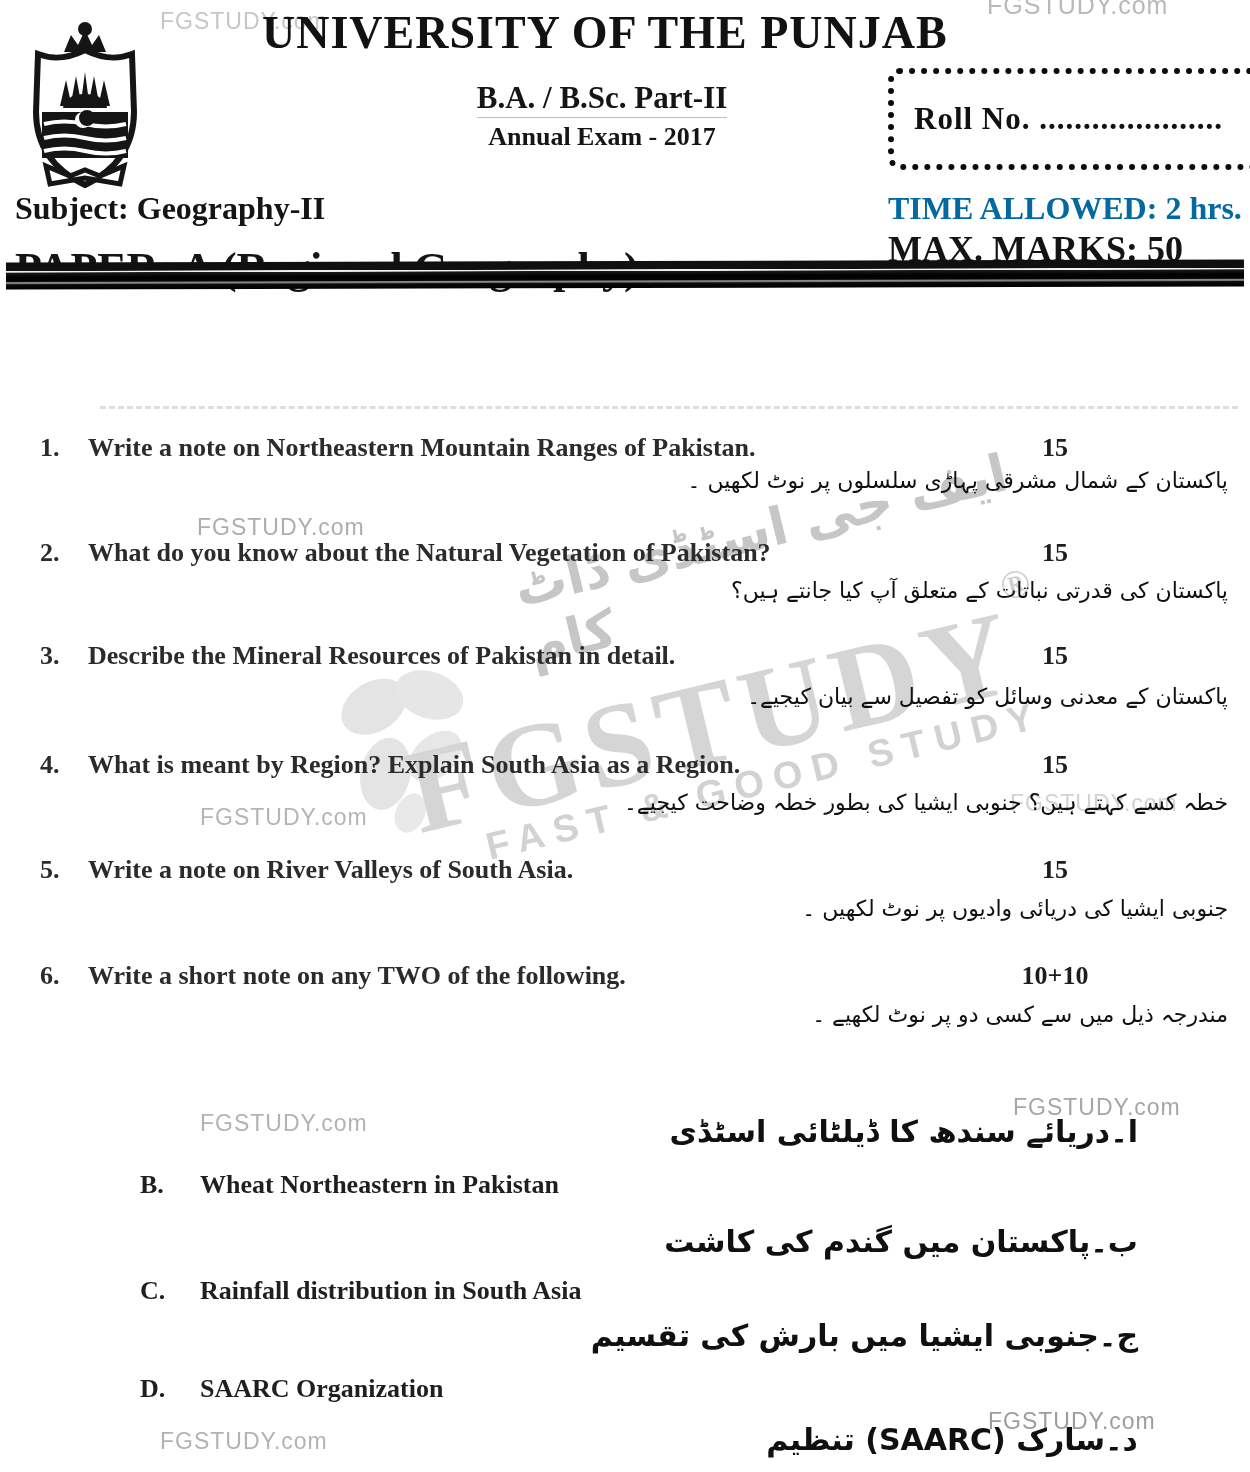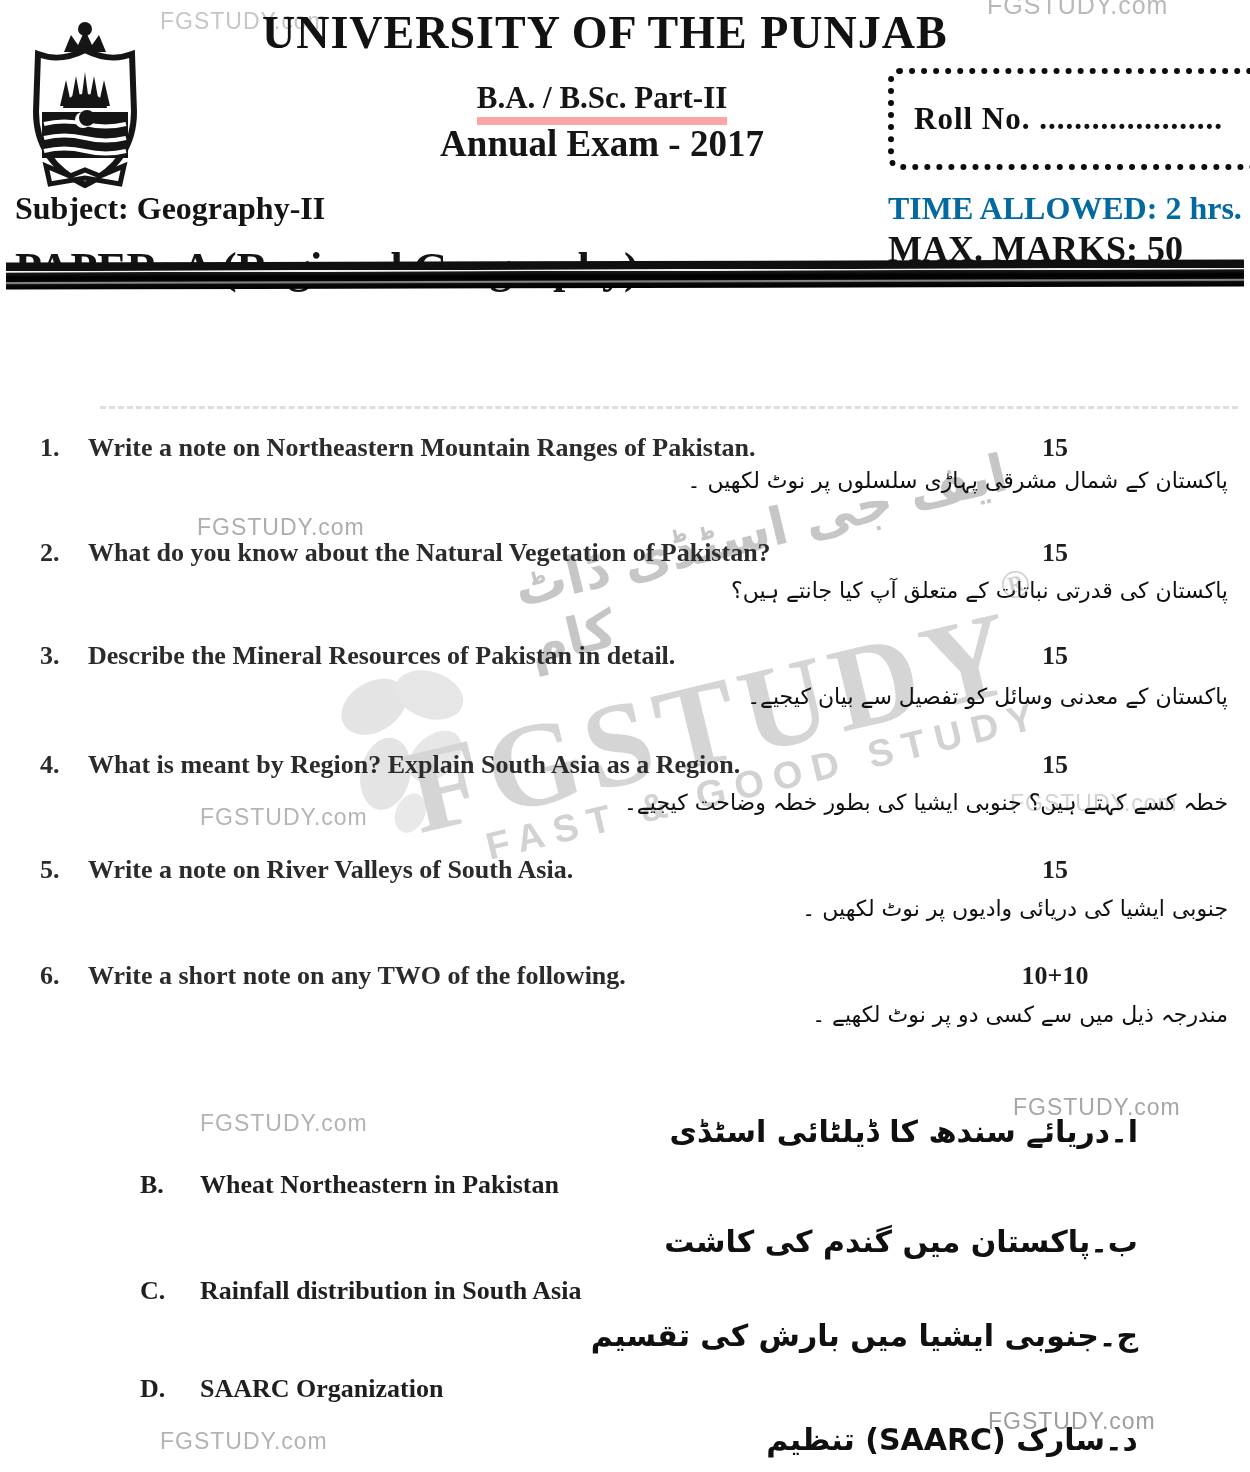--- a/index.html
+++ b/index.html
@@ -15,24 +15,24 @@
   
   .logo{position:absolute;left:26px;top:20px;width:118px;height:172px;}
   .title{
     position:absolute;left:262px;top:6px;width:700px;
     text-align:left;font-size:46px;font-weight:700;letter-spacing:1px;color:#121212;
   }
   .program{
     position:absolute;left:252px;top:80px;width:700px;text-align:center;
     font-size:31px;font-weight:700;color:#151515;
   }
-  .program span{border-bottom:8px solid #fca5a5;padding-bottom:2px;}
+  .program span{border-bottom:1px solid #fca5a5;padding-bottom:2px;}
   .exam{
     position:absolute;left:252px;top:122px;width:700px;text-align:center;
-    font-size:37px;font-weight:700;color:#151515;
+    font-size:26px;font-weight:700;color:#151515;
   }
   .rollbox{
     position:absolute;left:888px;top:68px;width:344px;height:90px;
     border:6px dotted #0c0c0c;border-radius:12px;
     display:flex;align-items:center;
     font-size:31px;font-weight:700;padding-left:20px;letter-spacing:1px;color:#111;
   }
   .subject{position:absolute;left:15px;top:190px;font-size:32px;font-weight:700;color:#141414;}
   .paper{position:absolute;left:15px;top:228px;font-size:44px;font-weight:700;color:#141414;margin-top:15px;}
   .time{position:absolute;left:888px;top:190px;font-size:32px;font-weight:700;color:#0369a1;}

